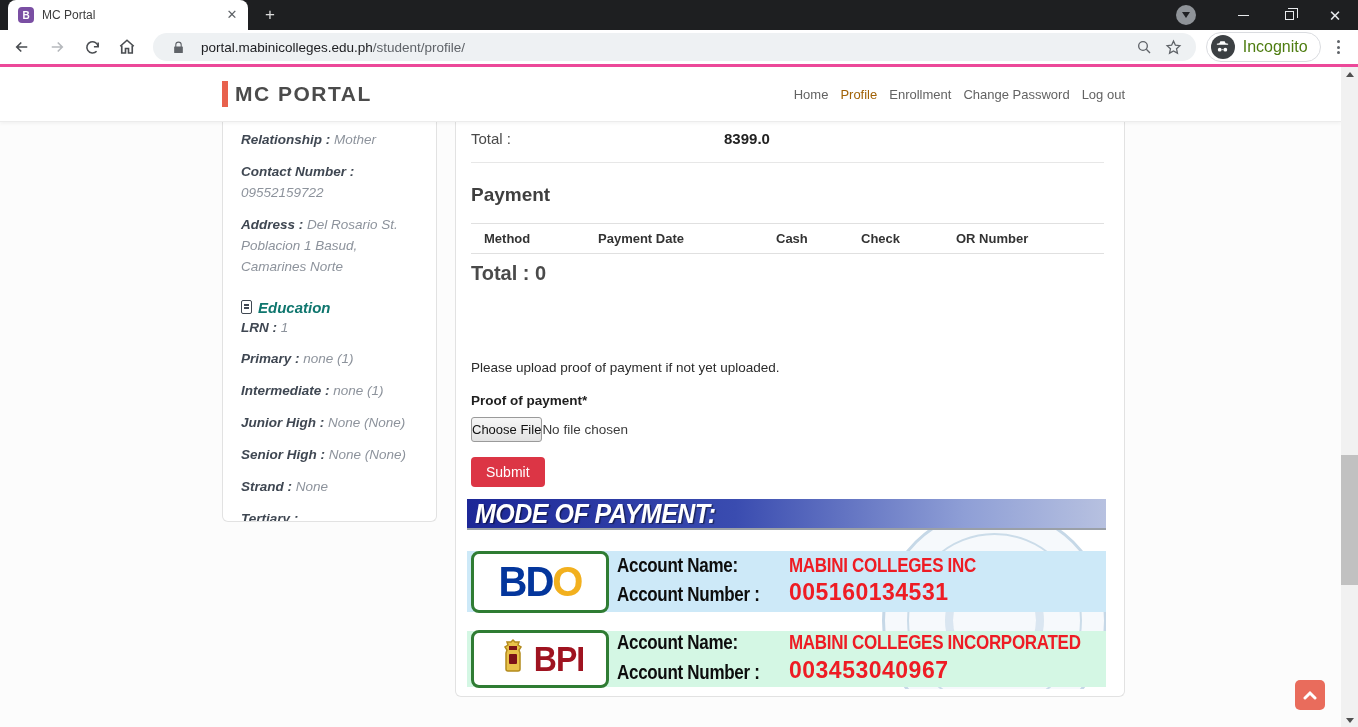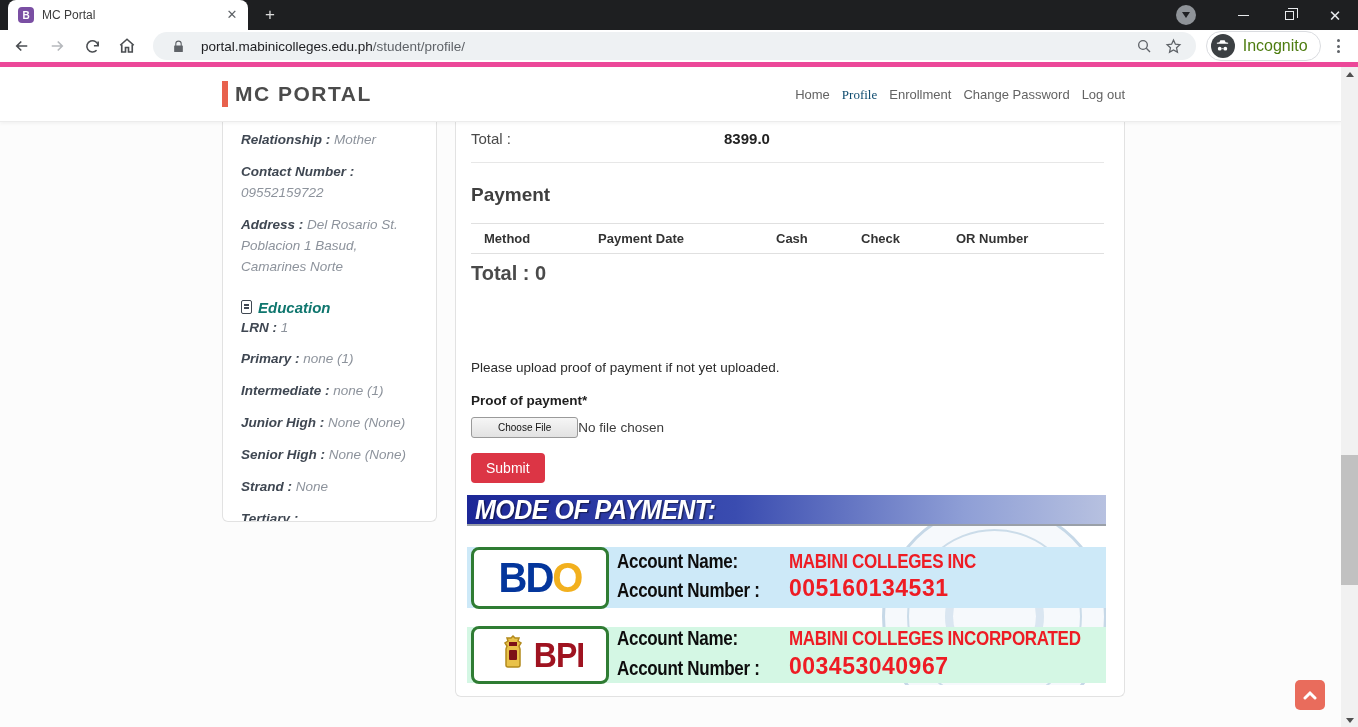--- a/index.html
+++ b/index.html
@@ -20,21 +20,21 @@
   .update-circle { width:20px; height:20px; border-radius:50%; background:#8f9398; display:flex; align-items:center; justify-content:center; margin-right:24px; }
   .update-circle .arr { width:0; height:0; border-left:4px solid transparent; border-right:4px solid transparent; border-top:6px solid #202124; }
   .win-btn { width:46px; height:30px; display:flex; align-items:center; justify-content:center; color:#e8eaed; }
   .minimize-glyph { width:11px; height:1px; background:#e8eaed; }
   .restore-glyph { width:9px; height:9px; border:1px solid #e8eaed; position:relative; background:#1e1f21; }
   .restore-glyph::before { content:""; position:absolute; left:2px; top:-4px; width:9px; height:9px; border:1px solid #e8eaed; border-left:none; border-bottom:none; }
   .close-glyph { font-size:15px; line-height:15px; }
 
   
   .toolbar { position:absolute; left:0; top:30px; width:1358px; height:37px; background:#fff;
-             border-bottom:5px solid #ec4899; display:flex; align-items:center; }
+             border-bottom:3px solid #ec4899; display:flex; align-items:center; }
   .nav-icon { width:28px; height:28px; display:flex; align-items:center; justify-content:center; color:#4a4d51; margin-left:8px; }
   .nav-icon.disabled { color:#b6b9bd; }
   .addr-pill { height:28px; background:#eef1f3; border-radius:14px; margin-left:12px; width:1072px;
                display:flex; align-items:center; padding:0 10px 0 14px; }
   .addr-url { font-size:13.5px; color:#202124; margin-left:10px; flex:1; white-space:nowrap; }
   .addr-url .path { color:#5f6368; }
   .pill-icon { width:24px; height:24px; display:flex; align-items:center; justify-content:center; color:#5f6368; margin-left:6px; }
   .incog-badge { height:30px; border:1px solid #dadce0; border-radius:15px; background:#fff;
                  display:flex; align-items:center; padding:0 12px 0 4px; margin-left:10px; }
   .incog-circle { width:24px; height:24px; border-radius:50%; background:#3c4043; display:flex; align-items:center; justify-content:center; }
@@ -43,21 +43,21 @@
   .menu-dots i { width:3px; height:3px; border-radius:50%; background:#5f6368; }
 
   
   .site-header { position:absolute; left:0; top:67px; width:1341px; height:55px; background:#fff;
                  border-bottom:1px solid #ececec; box-shadow:0 2px 3px rgba(0,0,0,0.04); z-index:5; }
   .logo { position:absolute; left:222px; top:14px; display:flex; align-items:center; }
   .logo-bar { width:6px; height:26px; background:#e8614d; margin-right:7px; }
   .logo-text { font-size:21px; font-weight:bold; color:#4b4b4b; letter-spacing:1.5px; }
   .site-nav { position:absolute; right:216px; top:0; height:55px; display:flex; align-items:center; gap:12px; }
   .nav-link { font-size:13px; color:#636363; text-decoration:none; cursor:pointer; }
-  .nav-link.active { color:#0c4a6e;font-family:Liberation Serif, serif; }
+  .nav-link.active { color:#a16207; }
 
   
   .content { position:absolute; left:0; top:122px; width:1341px; height:605px; background:#fcfcfc; }
 
   
   .sidebar-card { position:absolute; left:222px; top:0; width:215px; height:400px; background:#fff;
                   border:1px solid #e2e2e2; border-top:none; border-radius:0 0 6px 6px; padding:8px 18px; overflow:hidden;font-style:italic; }
   .sb-field { margin-bottom:11px; font-size:13.5px; line-height:1.55; }
   .sb-label { font-weight:bold; color:#3f4752; }
   .sb-value { color:#8d939c; }
@@ -76,22 +76,22 @@
   .total-value { font-weight:bold; color:#222; margin-left:213px; }
   .hr { height:1px; background:#e7e7e7; margin-top:15px; }
   .payment-heading { font-size:19px; font-weight:bold; color:#3f3f3f; margin-top:21px; }
   .pt-head { display:flex; border-top:1px solid #e0e0e0; border-bottom:1px solid #e0e0e0;
              margin-top:17px; padding:7px 0 7px 13px; font-size:13px; font-weight:bold; color:#333; }
   .pt-col1{width:114px}.pt-col2{width:178px}.pt-col3{width:85px}.pt-col4{width:95px}.pt-col5{flex:1}
   .pt-total { font-size:20px; font-weight:bold; color:#4a4a4a; margin-top:8px; }
   .upload-note { font-size:13.5px; color:#2b2b2b; margin-top:75px; }
   .proof-label { font-size:13.5px; font-weight:bold; color:#1f1f1f; margin-top:18px; }
   .file-row { display:flex; align-items:center; margin-top:9px; }
-  .choose-file-btn { font-size:10px; color:#111; background:linear-gradient(#f6f6f6,#e2e2e2);
-                     border:1px solid #9a9a9a; border-radius:3px; padding:4px 26px; cursor:pointer; }
+  .choose-file-btn { font-size:13px; color:#111; background:linear-gradient(#f6f6f6,#e2e2e2);
+                     border:1px solid #9a9a9a; border-radius:3px; padding:4px 0; cursor:pointer; }
   .no-file { font-size:13.5px; color:#3c3c3c; margin-left:0; }
   .submit-btn { display:inline-block; margin-top:15px; background:#dc3545; color:#fff; font-size:14px;
                 border:none; border-radius:4px; padding:7px 15px; cursor:pointer; }
 
   
   .pay-image { position:relative; width:639px; margin:6px 0 0 11px; overflow:hidden; height:196px; }
   .seal-watermark { position:absolute; left:415px; top:15px; width:225px; height:225px; border-radius:50%;
                     border:3px solid #c6d8e7; background:rgba(205,222,238,0.18); }
   .seal-watermark::before { content:""; position:absolute; left:22px; top:22px; right:22px; bottom:22px;
                     border-radius:50%; border:2px solid #cbdce9; }

